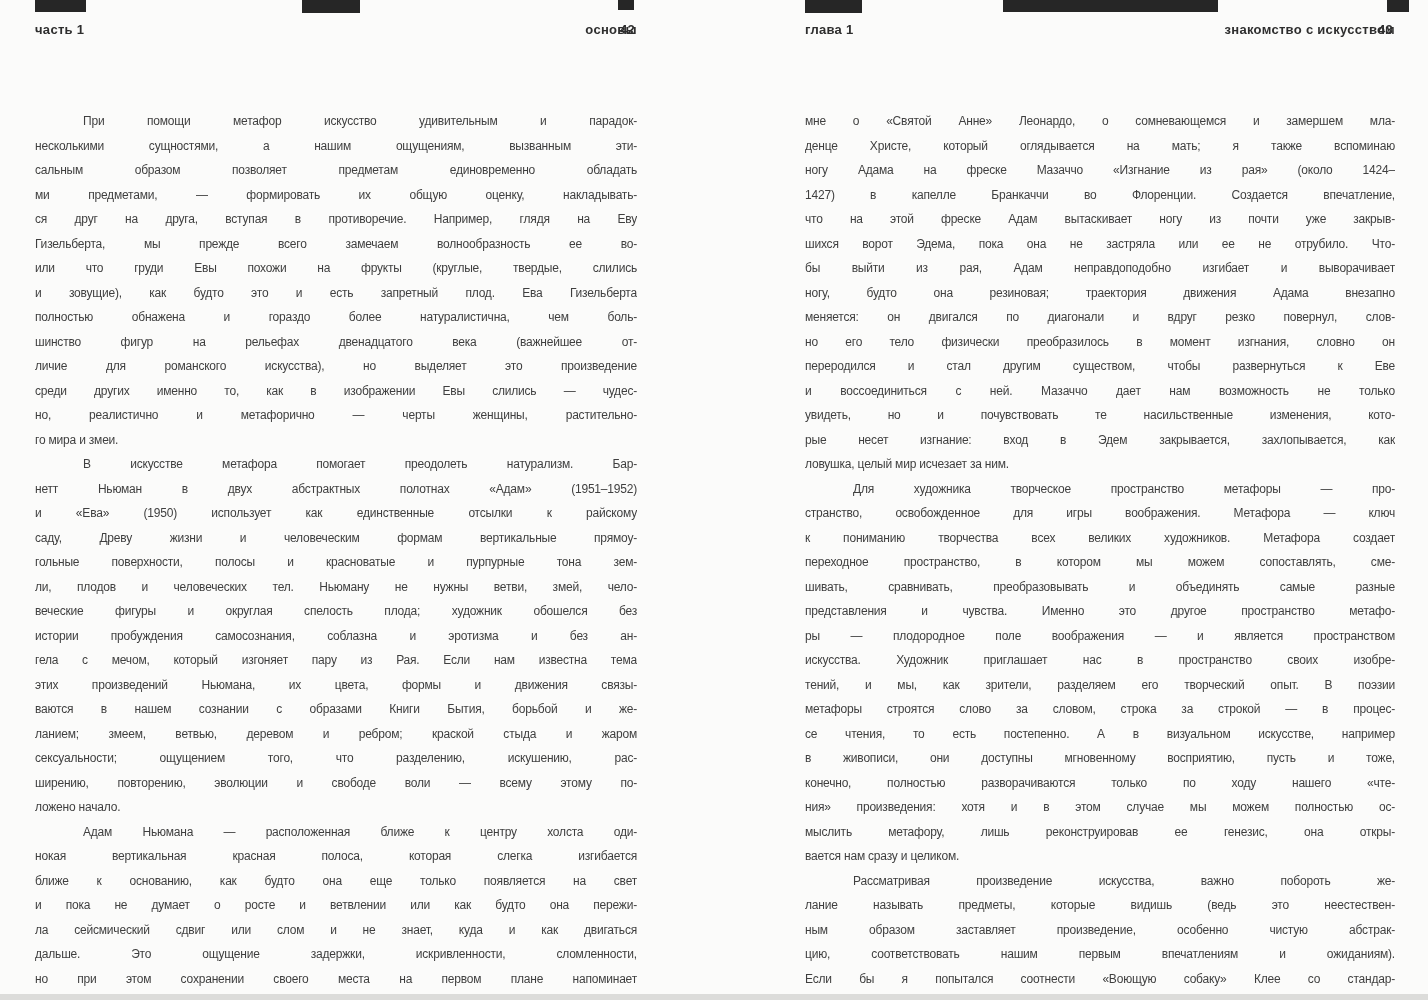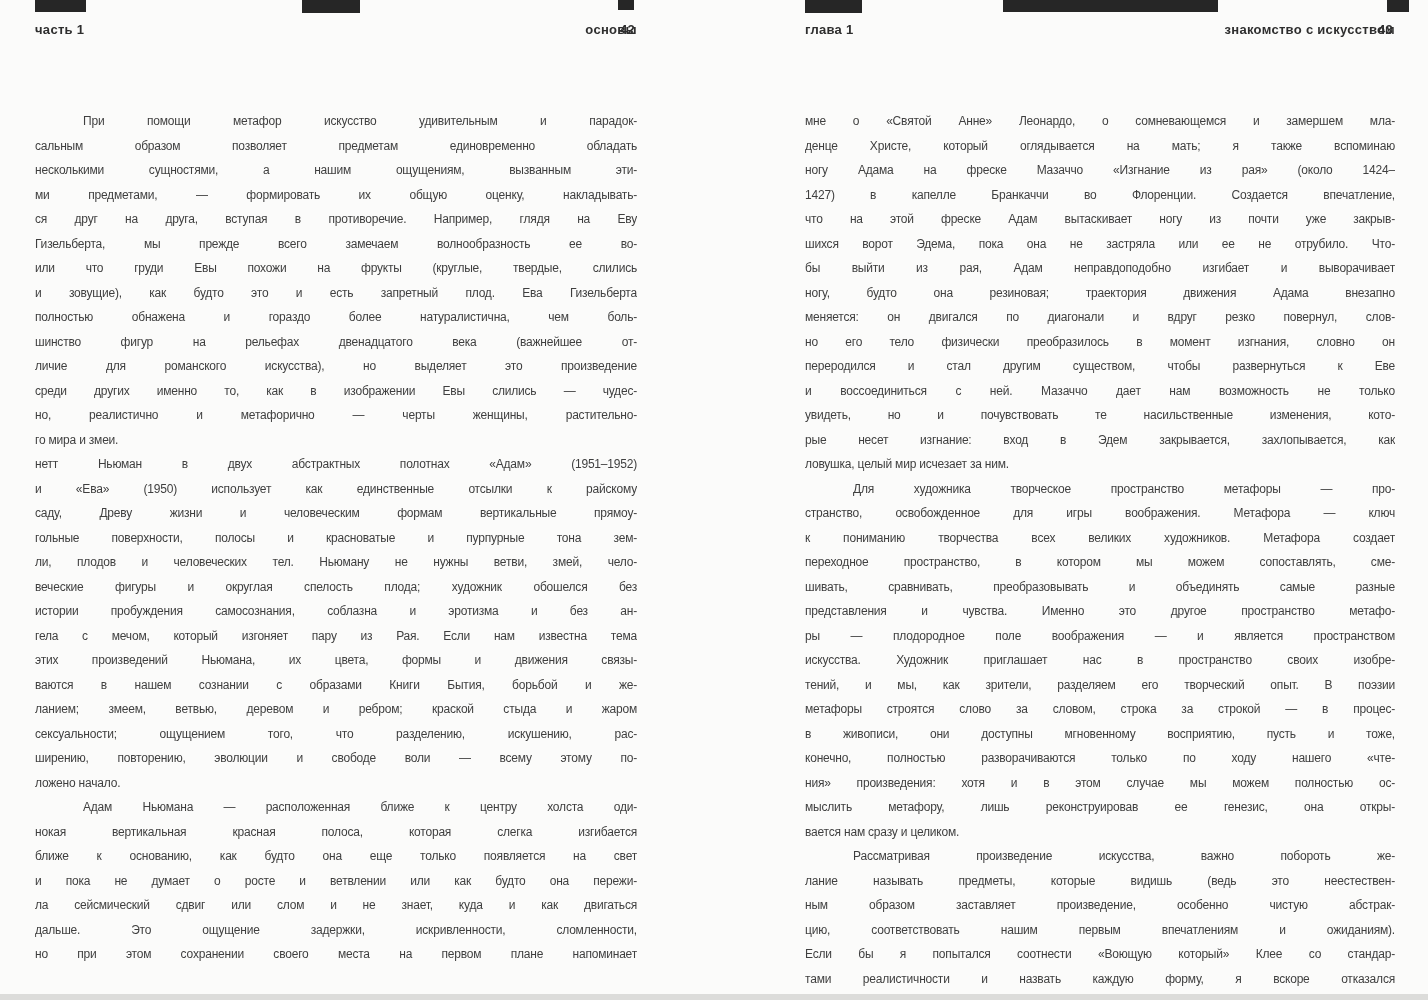--- a/index.html
+++ b/index.html
@@ -88,35 +88,36 @@
   <div class="mark m2"></div>
   <div class="mark m3"></div>
   <div class="running-head">
     <span class="section">часть 1</span>
     <span class="title">основы</span>
     <span class="pagenum">42</span>
   </div>
   <div class="body-text" id="left-body">
       <div>
         <div class="line indent">При помощи метафор искусство удивительным и парадок-</div>
+        <div class="line">несколькими сущностями, а нашим ощущениям, вызванным эти-</div>
         <div class="line">сальным образом позволяет предметам единовременно обладать</div>
-        <div class="line">несколькими сущностями, а нашим ощущениям, вызванным эти-</div>
         <div class="line">ми предметами, — формировать их общую оценку, накладывать-</div>
         <div class="line">ся друг на друга, вступая в противоречие. Например, глядя на Еву</div>
         <div class="line">Гизельберта, мы прежде всего замечаем волнообразность ее во-</div>
         <div class="line">или что груди Евы похожи на фрукты (круглые, твердые, слились</div>
         <div class="line">и зовущие), как будто это и есть запретный плод. Ева Гизельберта</div>
         <div class="line">полностью обнажена и гораздо более натуралистична, чем боль-</div>
         <div class="line">шинство фигур на рельефах двенадцатого века (важнейшее от-</div>
         <div class="line">личие для романского искусства), но выделяет это произведение</div>
         <div class="line">среди других именно то, как в изображении Евы слились — чудес-</div>
         <div class="line">но, реалистично и метафорично — черты женщины, растительно-</div>
         <div class="line last">го мира и змеи.</div>
       </div>
       <div>
+        <div class="line indent">В искусстве метафора помогает преодолеть натурализм. Бар-</div>
         <div class="line">нетт Ньюман в двух абстрактных полотнах «Адам» (1951–1952)</div>
         <div class="line">и «Ева» (1950) использует как единственные отсылки к райскому</div>
         <div class="line">саду, Древу жизни и человеческим формам вертикальные прямоу-</div>
         <div class="line">гольные поверхности, полосы и красноватые и пурпурные тона зем-</div>
         <div class="line">ли, плодов и человеческих тел. Ньюману не нужны ветви, змей, чело-</div>
         <div class="line">веческие фигуры и округлая спелость плода; художник обошелся без</div>
         <div class="line">истории пробуждения самосознания, соблазна и эротизма и без ан-</div>
         <div class="line">гела с мечом, который изгоняет пару из Рая. Если нам известна тема</div>
         <div class="line">этих произведений Ньюмана, их цвета, формы и движения связы-</div>
         <div class="line">ваются в нашем сознании с образами Книги Бытия, борьбой и же-</div>
@@ -168,30 +169,31 @@
         <div class="line indent">Для художника творческое пространство метафоры — про-</div>
         <div class="line">странство, освобожденное для игры воображения. Метафора — ключ</div>
         <div class="line">к пониманию творчества всех великих художников. Метафора создает</div>
         <div class="line">переходное пространство, в котором мы можем сопоставлять, сме-</div>
         <div class="line">шивать, сравнивать, преобразовывать и объединять самые разные</div>
         <div class="line">представления и чувства. Именно это другое пространство метафо-</div>
         <div class="line">ры — плодородное поле воображения — и является пространством</div>
         <div class="line">искусства. Художник приглашает нас в пространство своих изобре-</div>
         <div class="line">тений, и мы, как зрители, разделяем его творческий опыт. В поэзии</div>
         <div class="line">метафоры строятся слово за словом, строка за строкой — в процес-</div>
+        <div class="line">се чтения, то есть постепенно. А в визуальном искусстве, например</div>
         <div class="line">в живописи, они доступны мгновенному восприятию, пусть и тоже,</div>
         <div class="line">конечно, полностью разворачиваются только по ходу нашего «чте-</div>
         <div class="line">ния» произведения: хотя и в этом случае мы можем полностью ос-</div>
         <div class="line">мыслить метафору, лишь реконструировав ее генезис, она откры-</div>
         <div class="line last">вается нам сразу и целиком.</div>
       </div>
       <div>
         <div class="line indent">Рассматривая произведение искусства, важно побороть же-</div>
         <div class="line">лание называть предметы, которые видишь (ведь это неестествен-</div>
         <div class="line">ным образом заставляет произведение, особенно чистую абстрак-</div>
         <div class="line">цию, соответствовать нашим первым впечатлениям и ожиданиям).</div>
-        <div class="line">Если бы я попытался соотнести «Воющую который» Клее со стандар-</div>
+        <div class="line">Если бы я попытался соотнести «Воющую собаку» Клее со стандар-</div>
         <div class="line">тами реалистичности и назвать каждую форму, я вскоре отказался</div>
       </div>
     </div>
 </div>
 
 <div class="bottom-strip"></div>
 
 </body></html>

